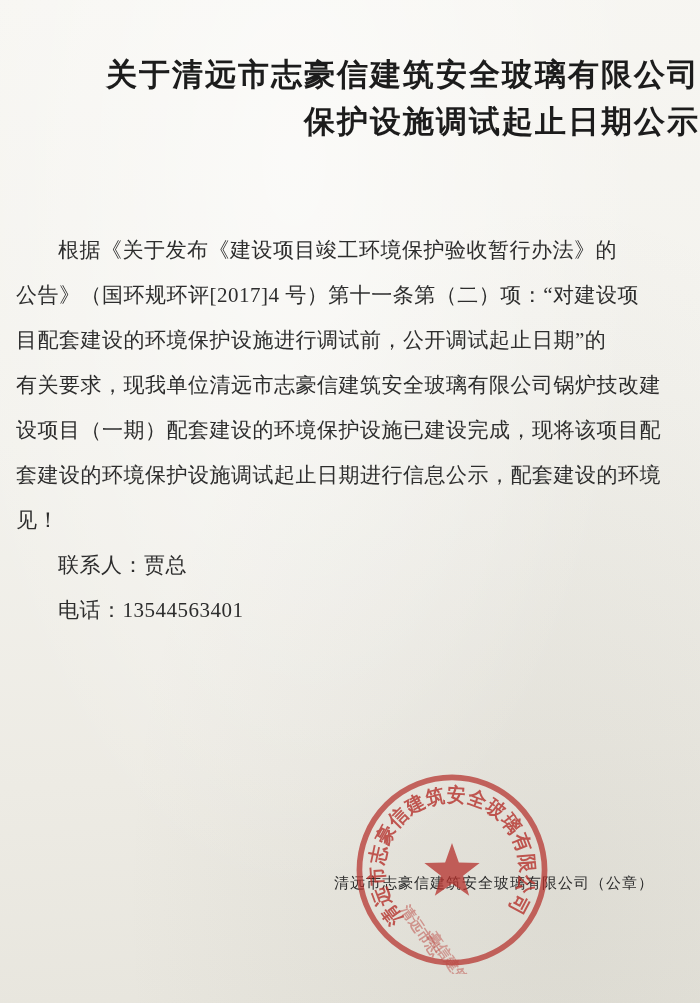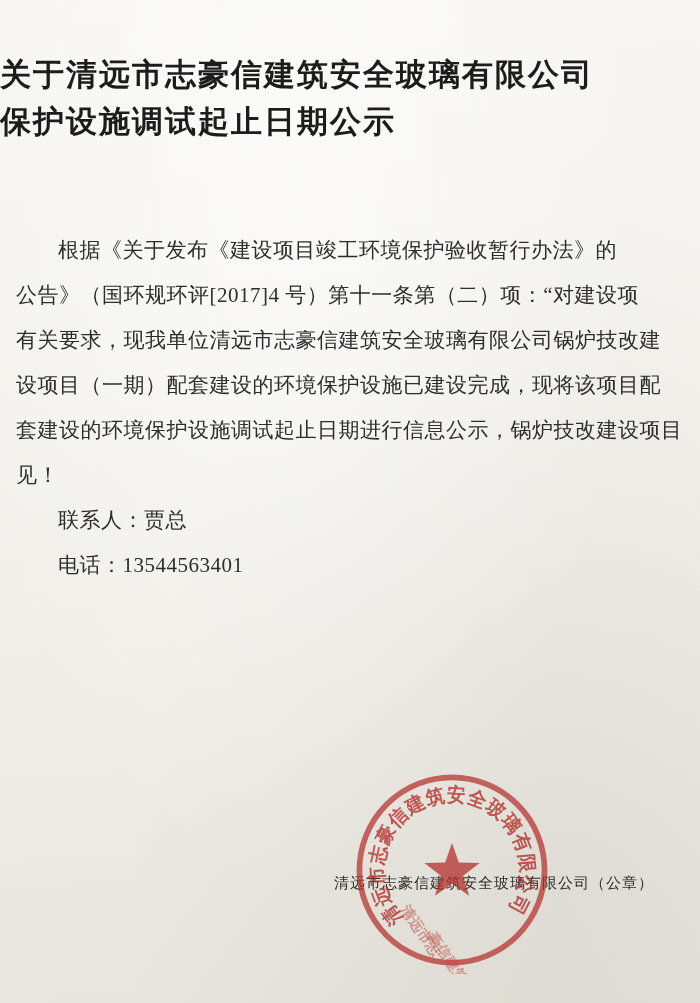--- a/index.html
+++ b/index.html
@@ -11,21 +11,21 @@
   .page{
     position:relative;width:700px;height:1003px;overflow:hidden;
     background-image:
       radial-gradient(ellipse at 42% 16%, rgba(255,255,255,0.55), rgba(255,255,255,0) 62%),
       radial-gradient(ellipse at 80% 90%, rgba(120,120,105,0.10), rgba(120,120,105,0) 55%),
       linear-gradient(176deg,#f7f6f2 0%,#f3f2ed 42%,#edebe4 75%,#e7e5dd 100%);
     color:#2a2a2a;
   }
   .title{
     position:absolute;top:51px;left:0;right:0;
-    text-align:left;
+    text-align:right;
     font-size:31px;line-height:47px;font-weight:700;
     letter-spacing:2px;color:#1c1c1c;
   }
   .title div{white-space:nowrap;}
   .body-text{
     position:absolute;top:228px;left:16px;width:640px;
     font-size:21px;line-height:45px;letter-spacing:0.5px;color:#2d2d2d;
   }
   .line{white-space:nowrap;}
   .indent{padding-left:42px;}
@@ -46,23 +46,24 @@
 <div class="page">
 
   <div class="title">
     <div>关于清远市志豪信建筑安全玻璃有限公司</div>
     <div>保护设施调试起止日期公示</div>
   </div>
 
   <div class="body-text">
     <div class="line indent">根据《关于发布《建设项目竣工环境保护验收暂行办法》的</div>
     <div class="line">公告》（国环规环评[2017]4 号）第十一条第（二）项：“对建设项</div>
+    <div class="line">目配套建设的环境保护设施进行调试前，公开调试起止日期”的</div>
     <div class="line">有关要求，现我单位清远市志豪信建筑安全玻璃有限公司锅炉技改建</div>
     <div class="line">设项目（一期）配套建设的环境保护设施已建设完成，现将该项目配</div>
-    <div class="line">套建设的环境保护设施调试起止日期进行信息公示，锅炉技改建设项目</div>
+    <div class="line">套建设的环境保护设施调试起止日期进行信息公示，配套建设的环境</div>
     <div class="line">见！</div>
     <div class="line indent"><span>联系人：</span><span>贾总</span></div>
     <div class="line indent"><span>电话：</span><span>13544563401</span></div>
   </div>
 
   <div class="signature">清远市志豪信建筑安全玻璃有限公司（公章）</div>
 
   <svg class="seal" viewBox="0 0 200 200" xmlns="http://www.w3.org/2000/svg">
     <defs>
       <path id="sealArc" d="M 53.3,146.7 A 66,66 0 1 1 146.7,146.7" fill="none"></path>

